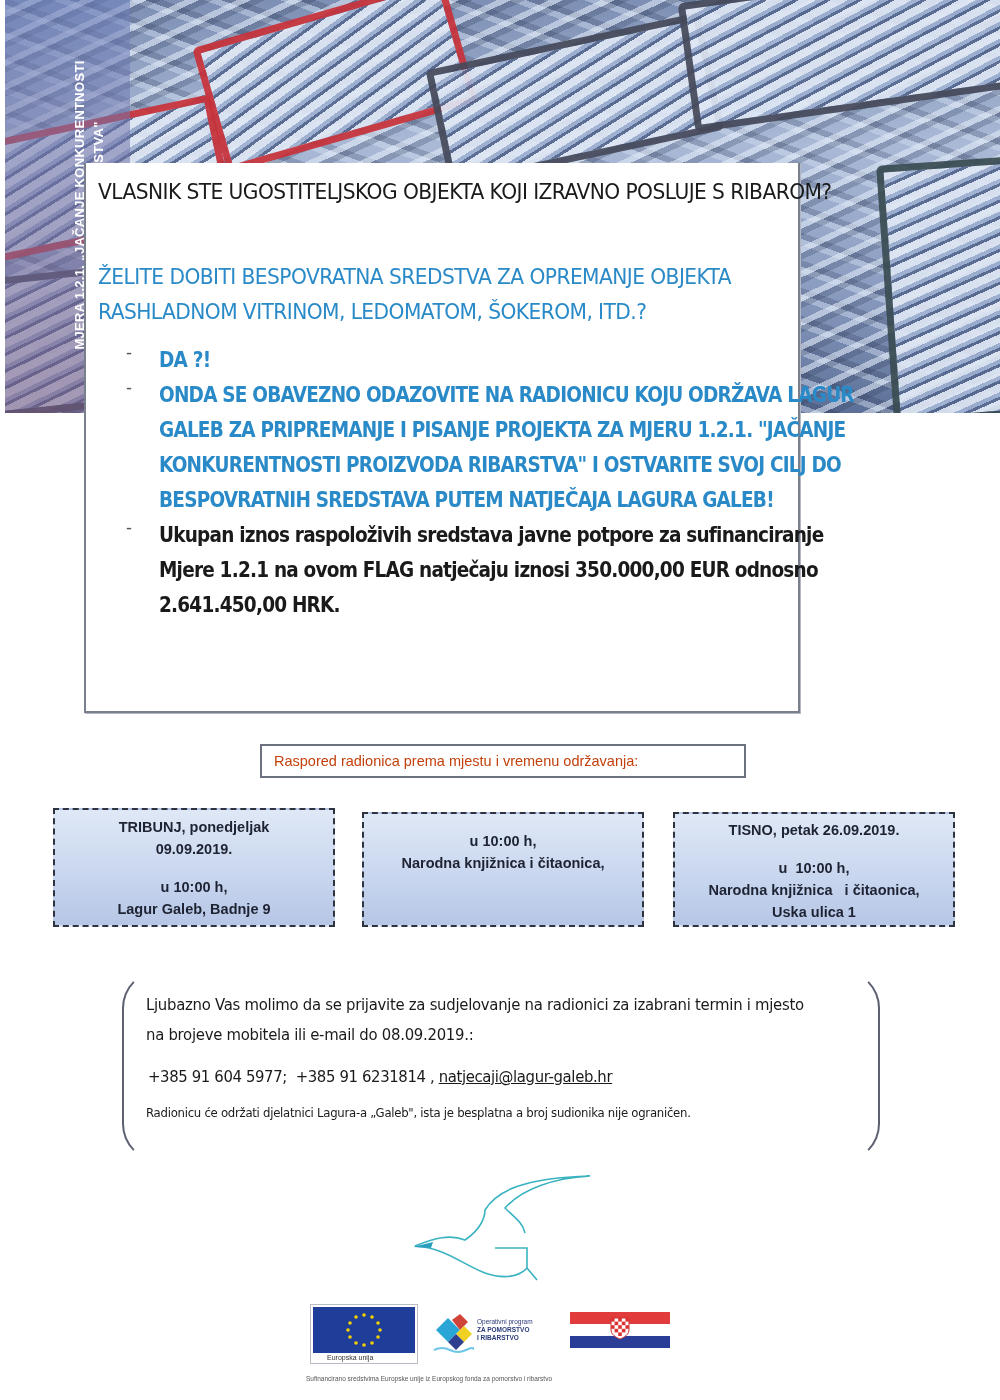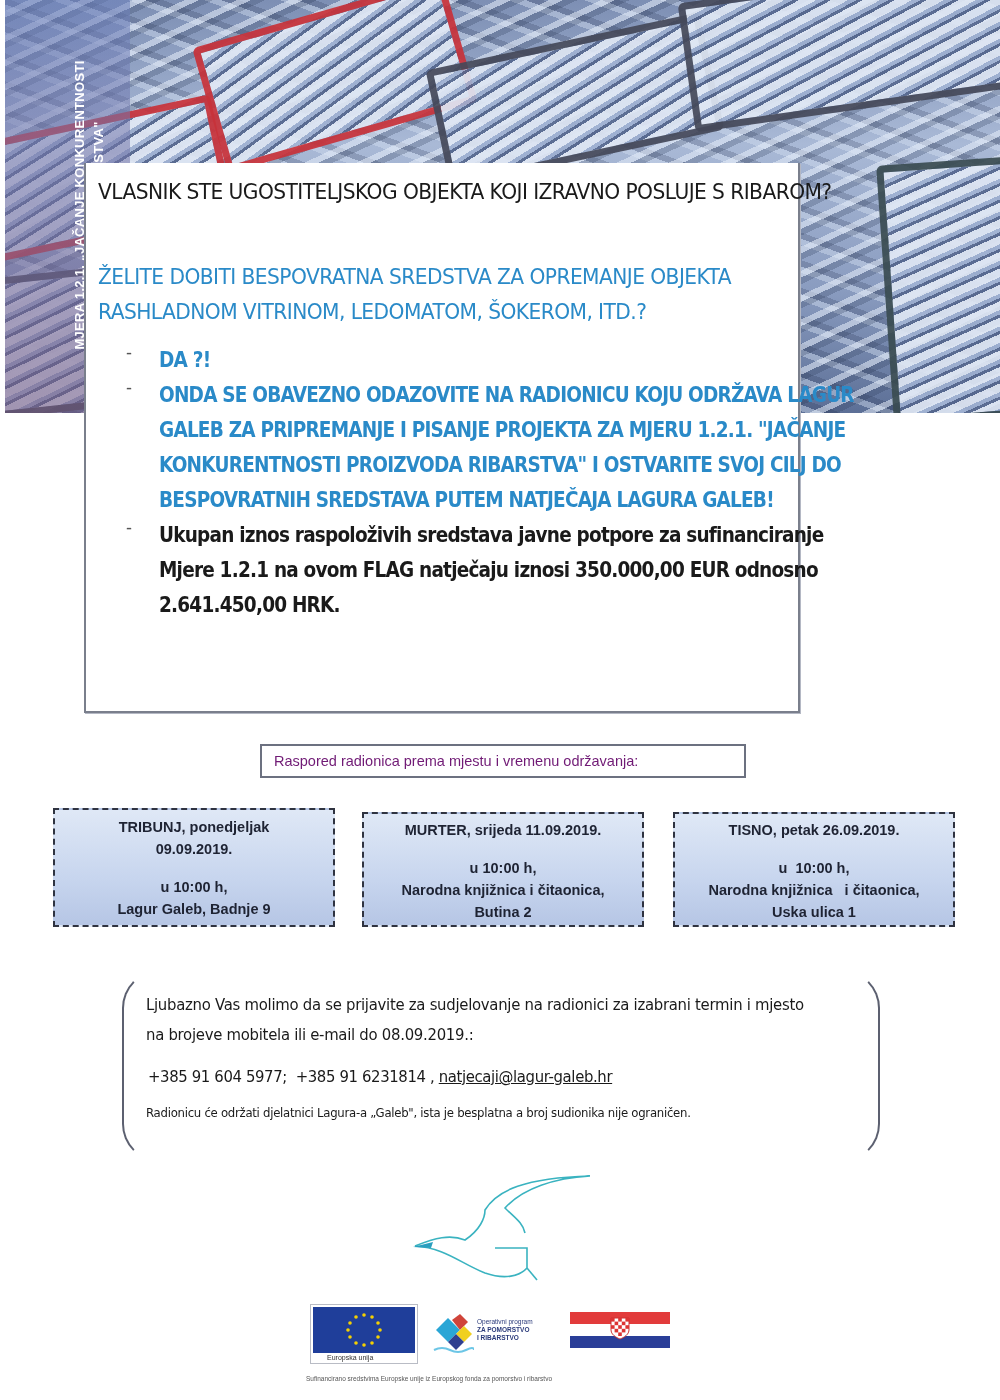--- a/index.html
+++ b/index.html
@@ -63,21 +63,21 @@
     display: block; font-family: "DejaVu Sans", sans-serif; font-size: 21px; line-height: 35px;
     color: #2a8ac8; font-weight: bold; letter-spacing: -0.9px; transform: scaleX(0.88); transform-origin: 0 0;
     width: 790px;
   }
   .bullet.dark .txt { color: #1a1a1a; }
 
   
   .schedule-caption {
     position: absolute; left: 260px; top: 744px; width: 486px; height: 34px;
     border: 2px solid #6c7180; background: #fff;
-    font-family: "Liberation Sans", sans-serif; font-size: 14.5px; color: #701a75;
+    font-family: "Liberation Sans", sans-serif; font-size: 14.5px; color: #c2410c;
     padding: 7px 0 0 12px;
   }
 
   
   .card {
     position: absolute; top: 808px; width: 282px; height: 119px;
     border: 2px dashed #2f3340;
     background: linear-gradient(180deg, #dfe8f6 0%, #c7d5ee 60%, #b6c6e5 100%);
     text-align: center; font-family: "Liberation Sans", sans-serif;
     font-size: 14.5px; font-weight: bold; color: #1e2333; line-height: 22px;
@@ -173,25 +173,23 @@
 
 <div class="card c-a">
   <span class="line first">TRIBUNJ, ponedjeljak</span>
   <span class="line">09.09.2019.</span>
   <span class="gap"></span>
   <span class="line">u 10:00 h,</span>
   <span class="line">Lagur Galeb, Badnje 9</span>
 </div>
 
 <div class="card c-b">
-  <span class="line first">MURTER, srijeda 11.09.2019.</span>
   <span class="gap"></span>
   <span class="line">u 10:00 h,</span>
   <span class="line">Narodna knjižnica i čitaonica,</span>
-  <span class="line">Butina 2</span>
 </div>
 
 <div class="card c-c">
   <span class="line first">TISNO, petak 26.09.2019.</span>
   <span class="gap"></span>
   <span class="line" style="white-space:pre">u  10:00 h,</span>
   <span class="line" style="white-space:pre">Narodna knjižnica   i čitaonica,</span>
   <span class="line">Uska ulica 1</span>
 </div>
 

